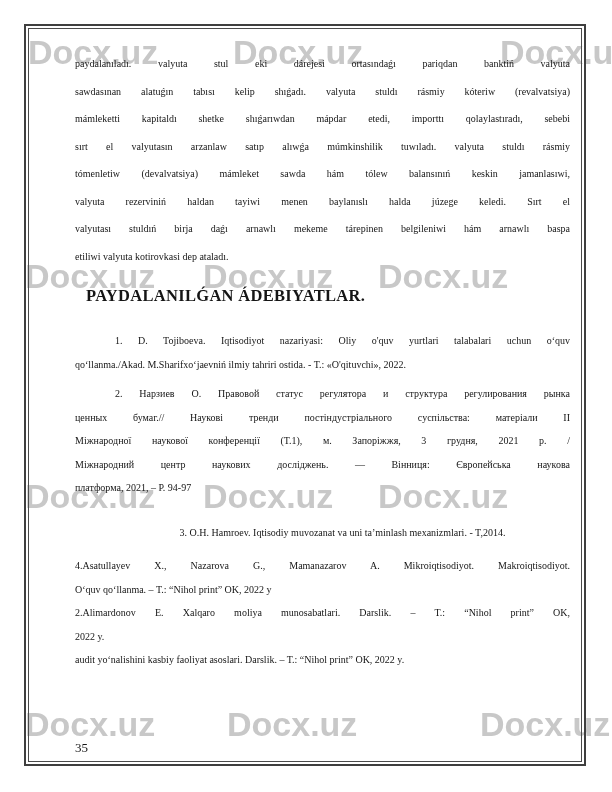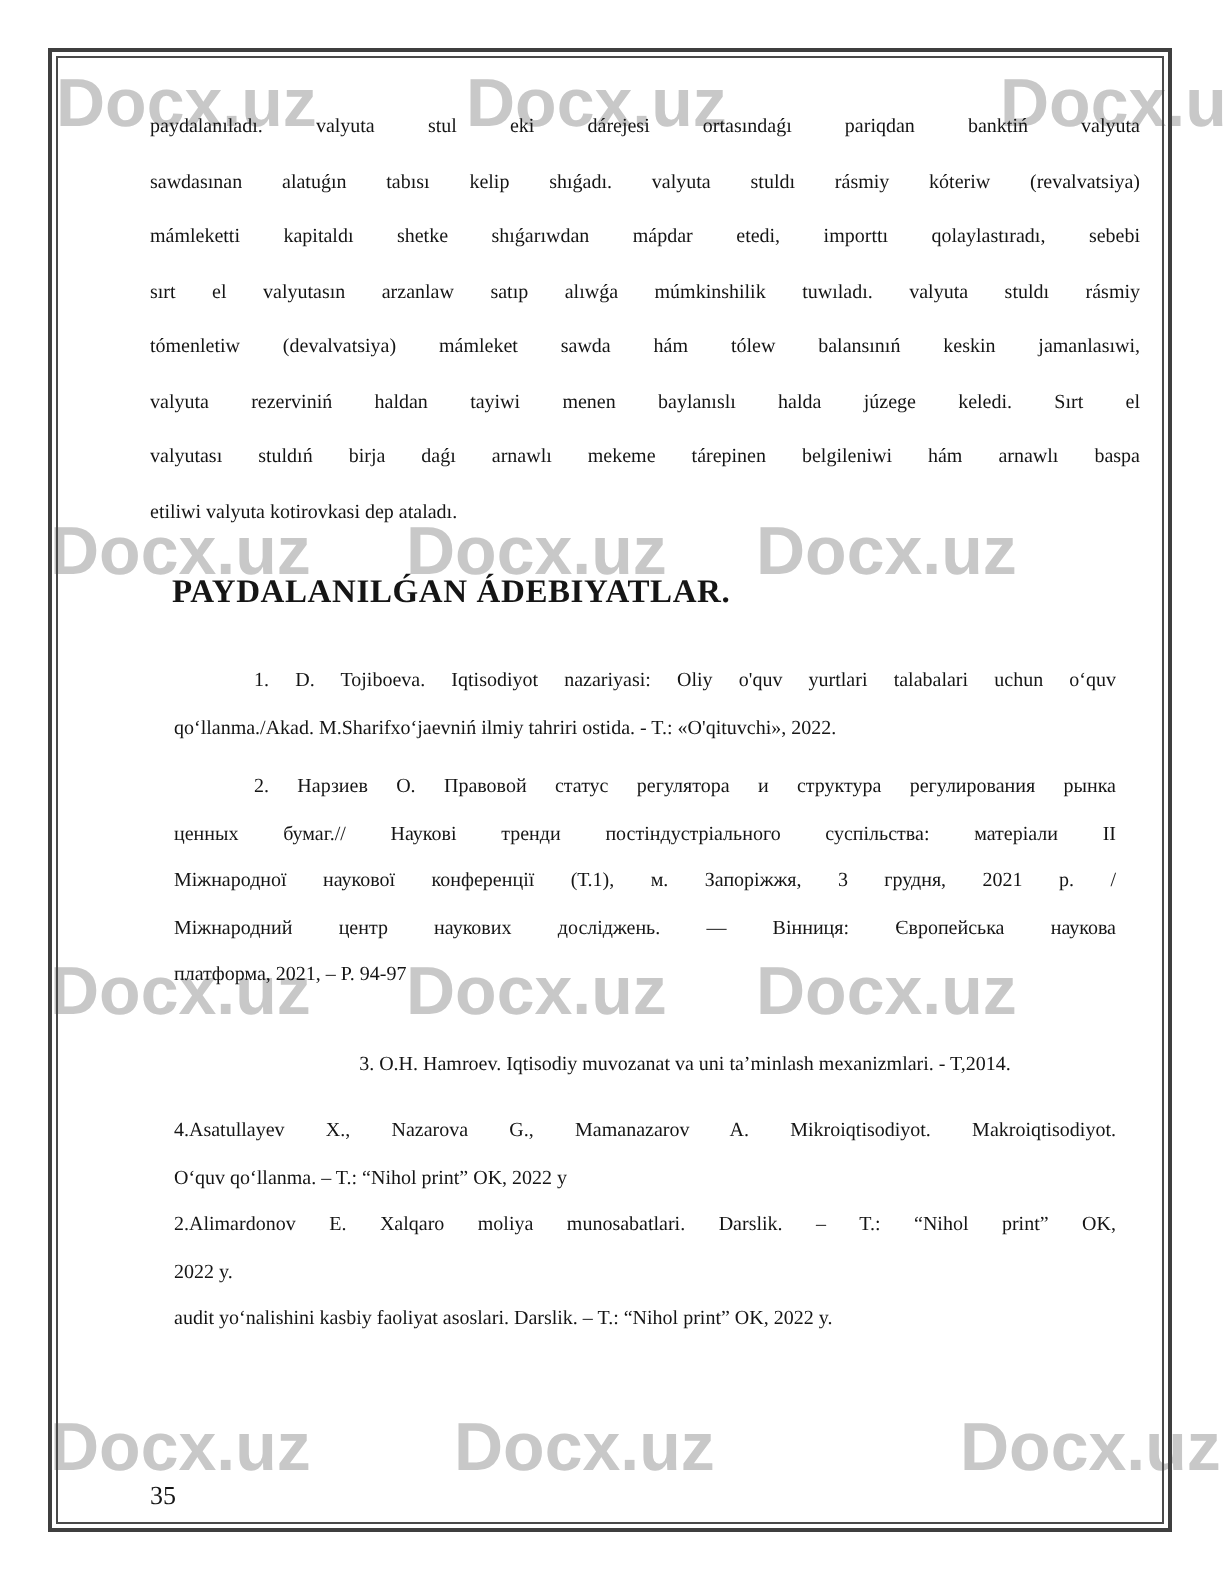--- a/index.html
+++ b/index.html
@@ -29,21 +29,21 @@
   
   .content{
     position:absolute;left:75px;top:50px;width:495px;z-index:1;
   }
   .line{
     line-height:27.5px;white-space:nowrap;font-size:10px;
   }
   .ref .line{line-height:23.5px;}
   .line.justify{text-align:justify;text-align-last:justify;}
   .line.indent{padding-left:40px;text-align:center;}
-  .ref-list{margin:12px;padding:0;}
+  .ref-list{margin:0;padding:0;}
   .ref{margin:0;}
   .ref:nth-child(1){margin-bottom:6px;}
   .ref:nth-child(2){margin-bottom:21px;}
   .ref:nth-child(3){margin-bottom:10px;}
   h2.doc-heading{
     margin:14px 0 21px 0;padding-left:11px;
     font-size:16.5px;line-height:24px;font-weight:bold;
     white-space:nowrap;letter-spacing:0.3px;
   }
   .page-number{

